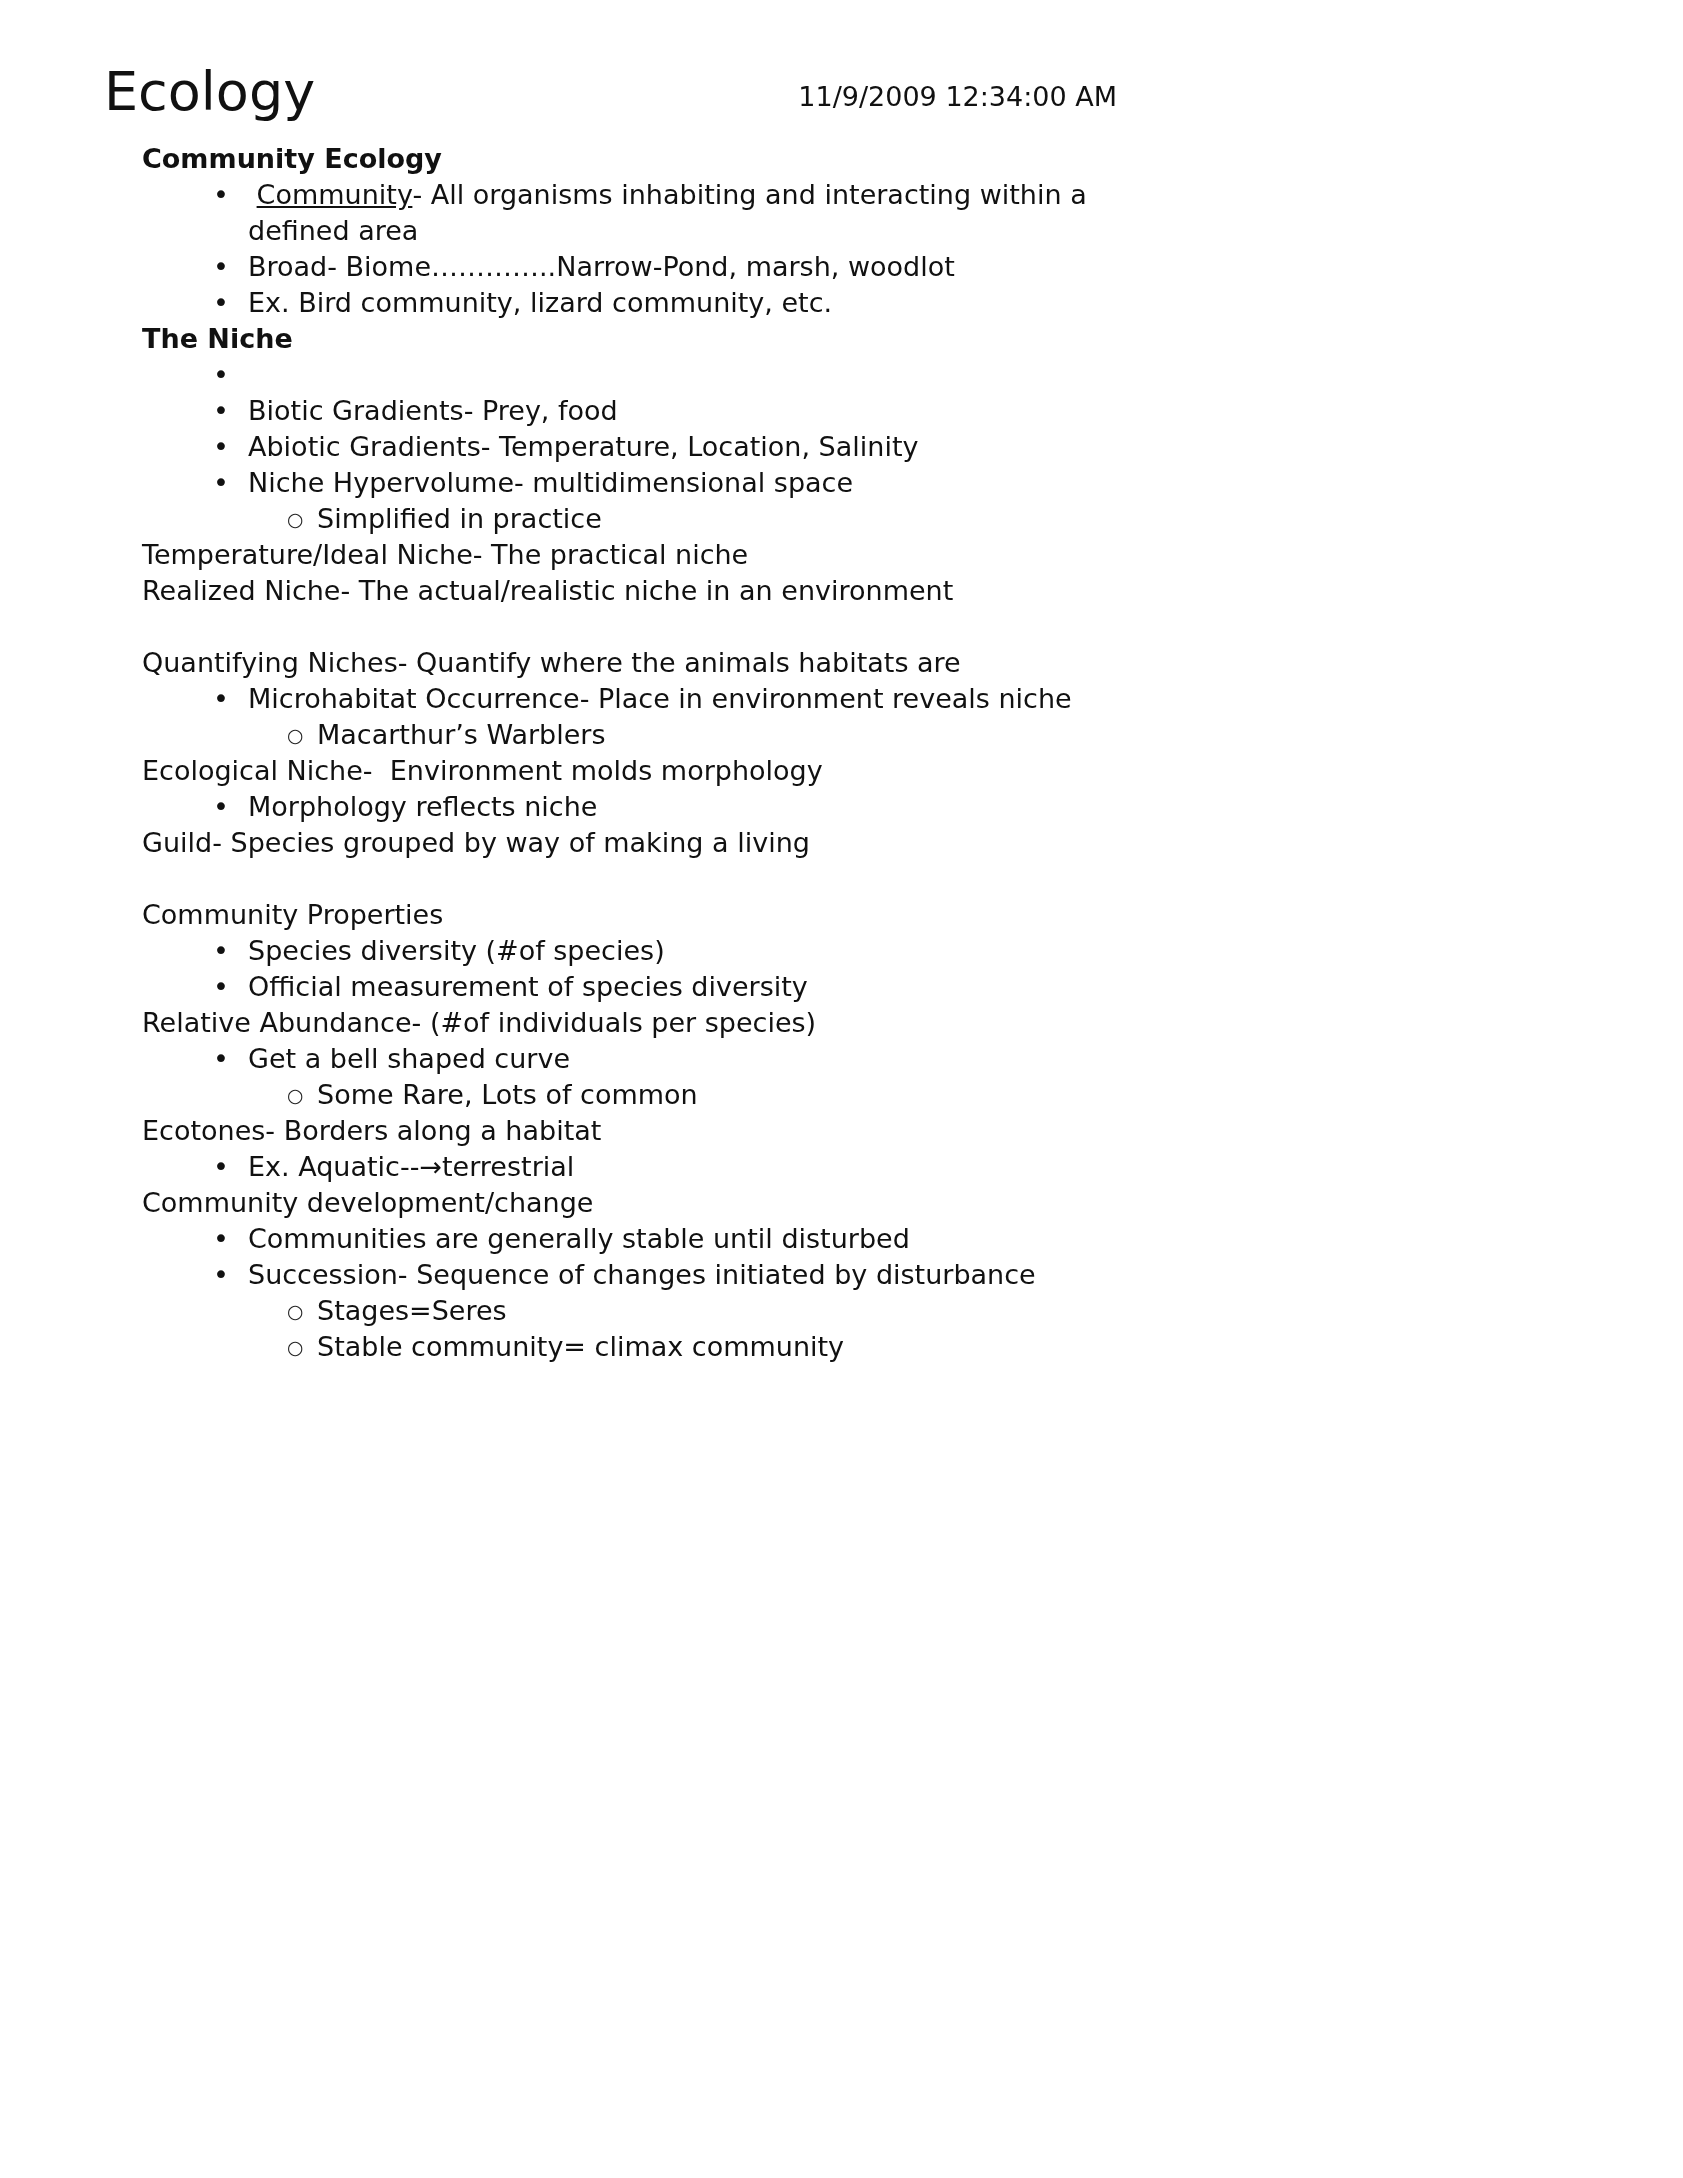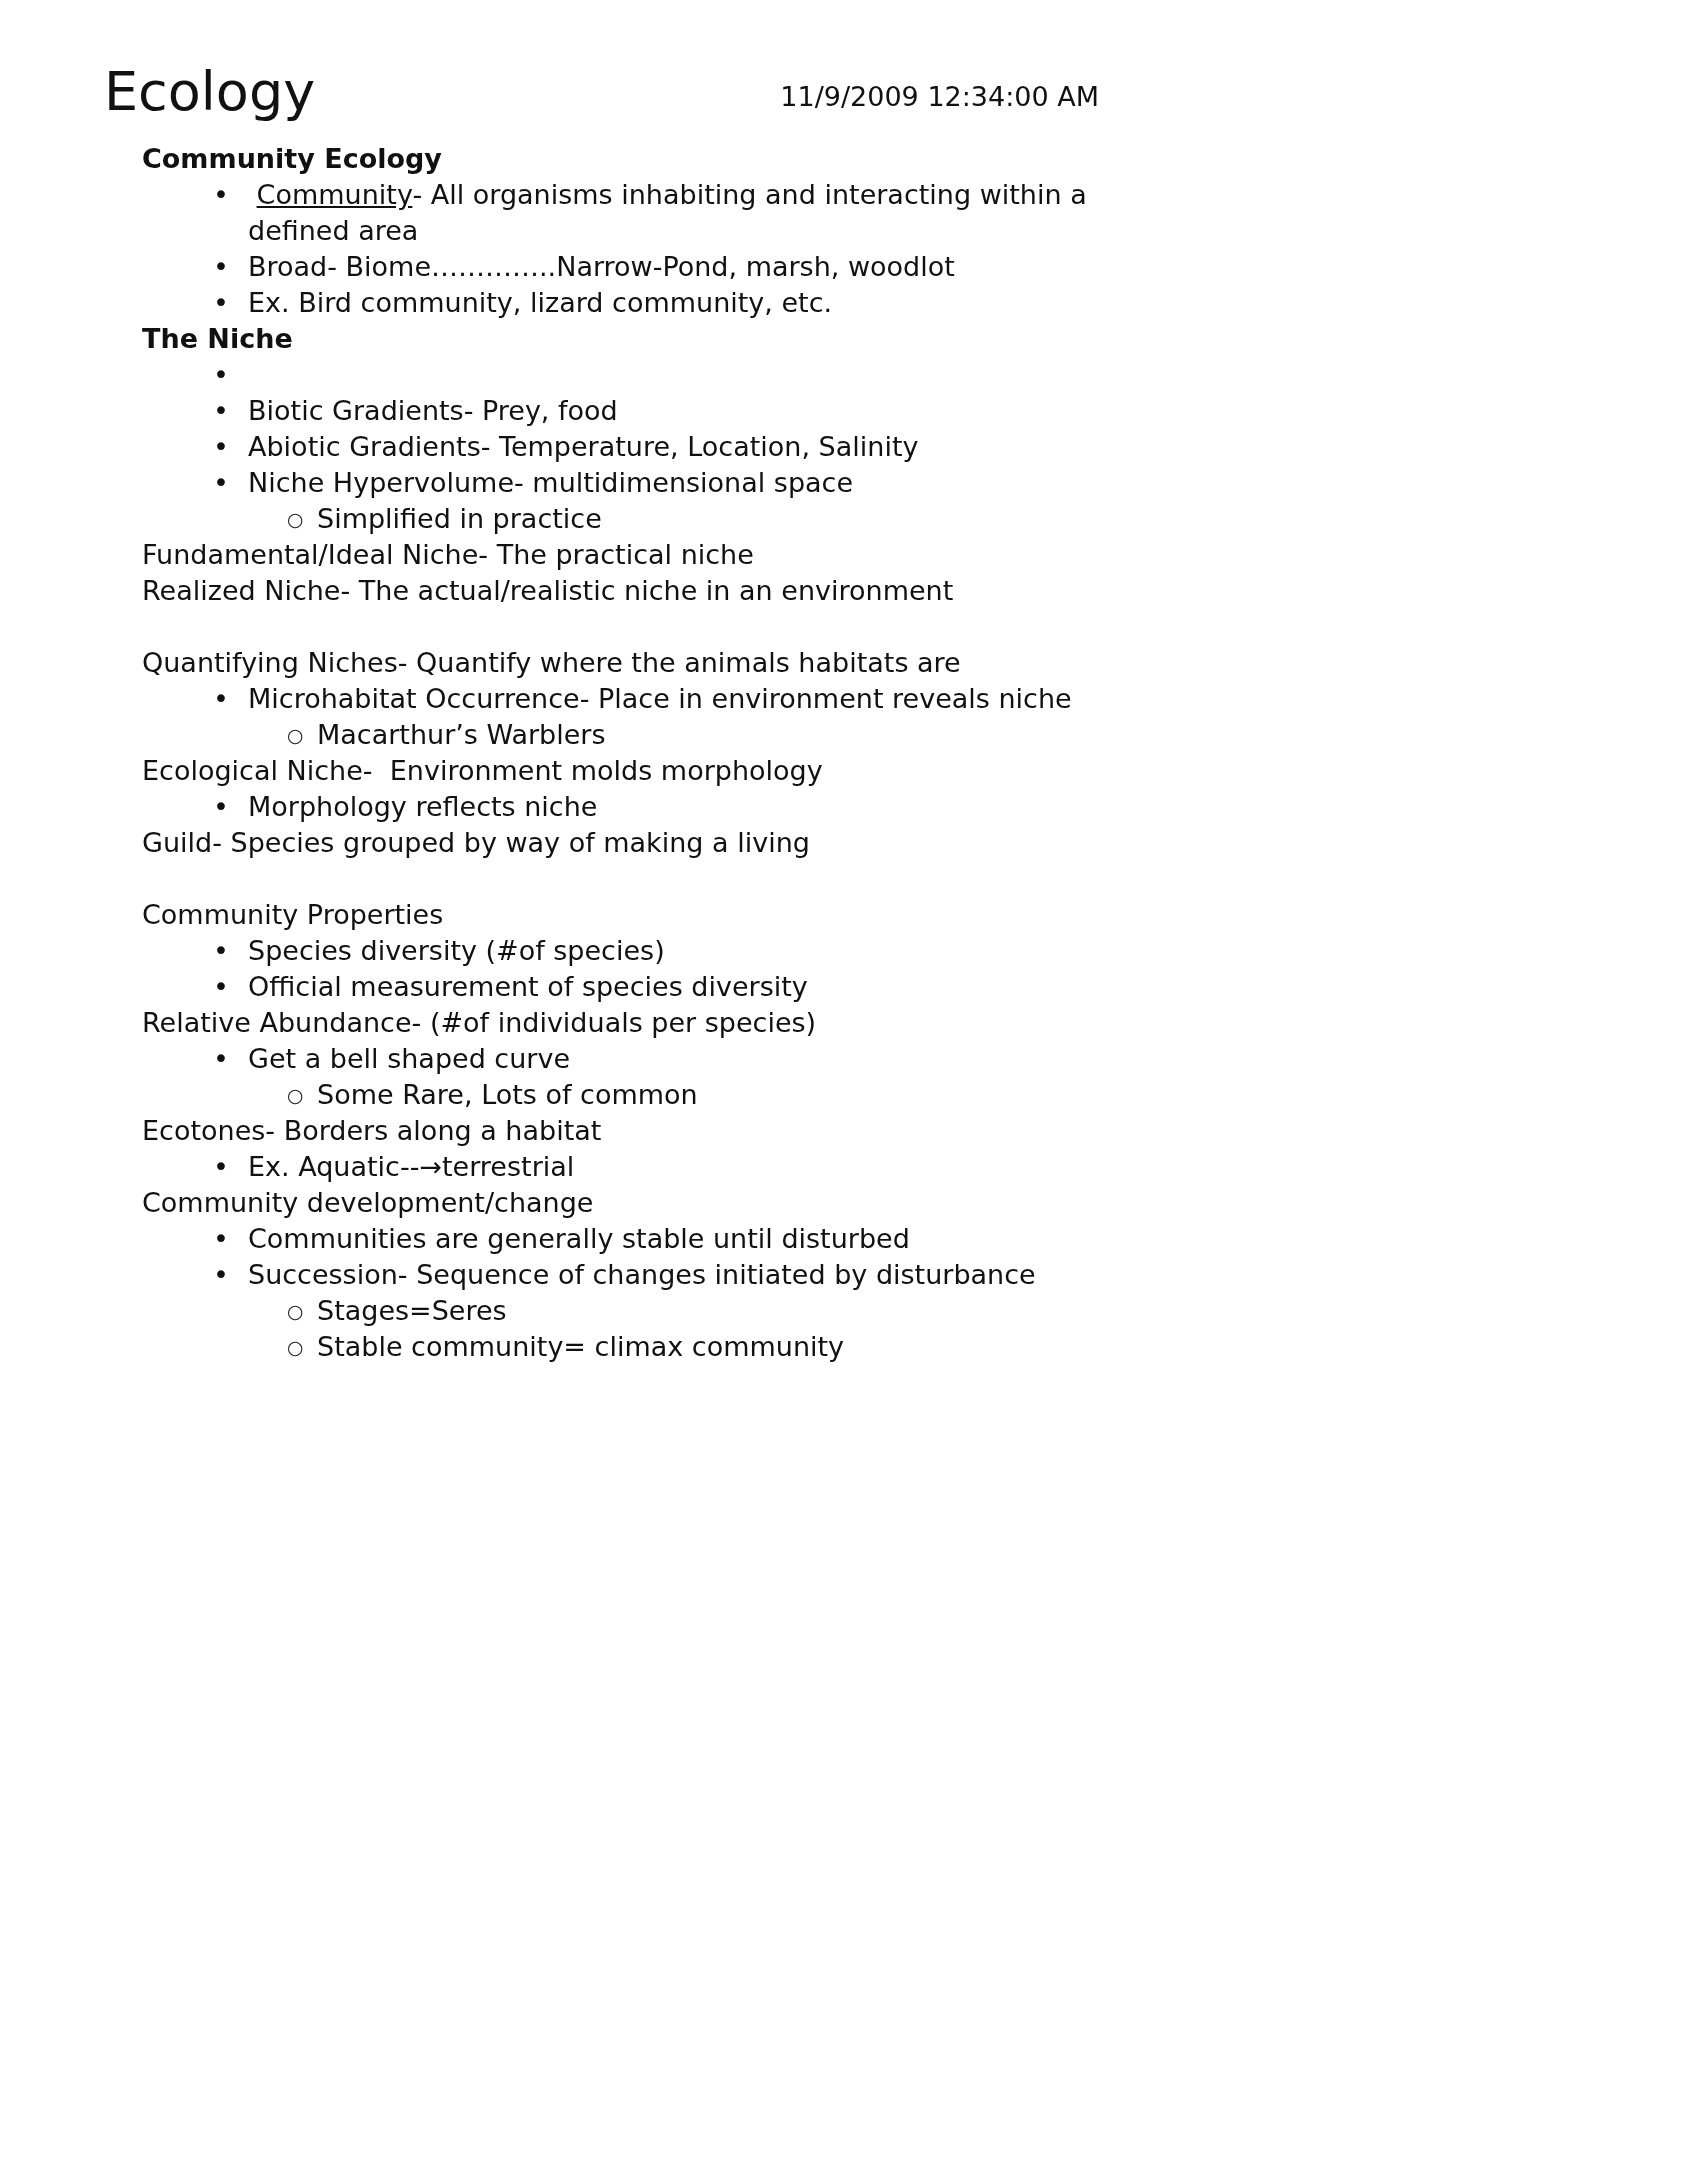--- a/index.html
+++ b/index.html
@@ -20,21 +20,21 @@
   .doc-title {
     position: absolute;
     left: 104px;
     top: 67px;
     font-size: 54px;
     line-height: 50px;
     color: #111111;
   }
   .doc-date {
     position: absolute;
-    left: 0;
+    left: 18px;
     top: 81px;
     width: 1099px;
     text-align: right;
     font-size: 27px;
     color: #111111;
   }
   .doc-body {
     position: absolute;
     left: 142px;
     top: 141px;
@@ -73,21 +73,21 @@
       <div class="line line-b"><span class="marker marker-bullet">•</span><span> </span><span class="seg-underline">Community</span><span>- All organisms inhabiting and interacting within a</span></div>
       <div class="line line-cont1"><span>defined area</span></div>
       <div class="line line-b"><span class="marker marker-bullet">•</span><span>Broad- Biome…………..Narrow-Pond, marsh, woodlot</span></div>
       <div class="line line-b"><span class="marker marker-bullet">•</span><span>Ex. Bird community, lizard community, etc.</span></div>
       <div class="line line-h"><span>The Niche</span></div>
       <div class="line line-b"><span class="marker marker-bullet">•</span></div>
       <div class="line line-b"><span class="marker marker-bullet">•</span><span>Biotic Gradients- Prey, food</span></div>
       <div class="line line-b"><span class="marker marker-bullet">•</span><span>Abiotic Gradients- Temperature, Location, Salinity</span></div>
       <div class="line line-b"><span class="marker marker-bullet">•</span><span class="seg-bold">Niche Hypervolume-</span><span> multidimensional space</span></div>
       <div class="line line-o"><span class="marker marker-circle">○</span><span>Simplified in practice</span></div>
-      <div class="line line-p"><span>Fundamental/Ideal Niche- The practical niche</span></div>
+      <div class="line line-p"><span>Temperature/Ideal Niche- The practical niche</span></div>
       <div class="line line-p"><span>Realized Niche- The actual/realistic niche in an environment</span></div>
       <div class="line line-blank"></div>
       <div class="line line-p"><span class="seg-bold">Quantifying Niches-</span><span> Quantify where the animals habitats are</span></div>
       <div class="line line-b"><span class="marker marker-bullet">•</span><span class="seg-bold">Microhabitat Occurrence</span><span>- Place in environment reveals niche</span></div>
       <div class="line line-o"><span class="marker marker-circle">○</span><span>Macarthur’s Warblers</span></div>
       <div class="line line-p"><span class="seg-bold">Ecological Niche-</span><span>  Environment molds morphology</span></div>
       <div class="line line-b"><span class="marker marker-bullet">•</span><span>Morphology reflects niche</span></div>
       <div class="line line-p"><span class="seg-bold">Guild-</span><span> Species grouped by way of making a living</span></div>
       <div class="line line-blank"></div>
       <div class="line line-p"><span>Community Properties</span></div>

